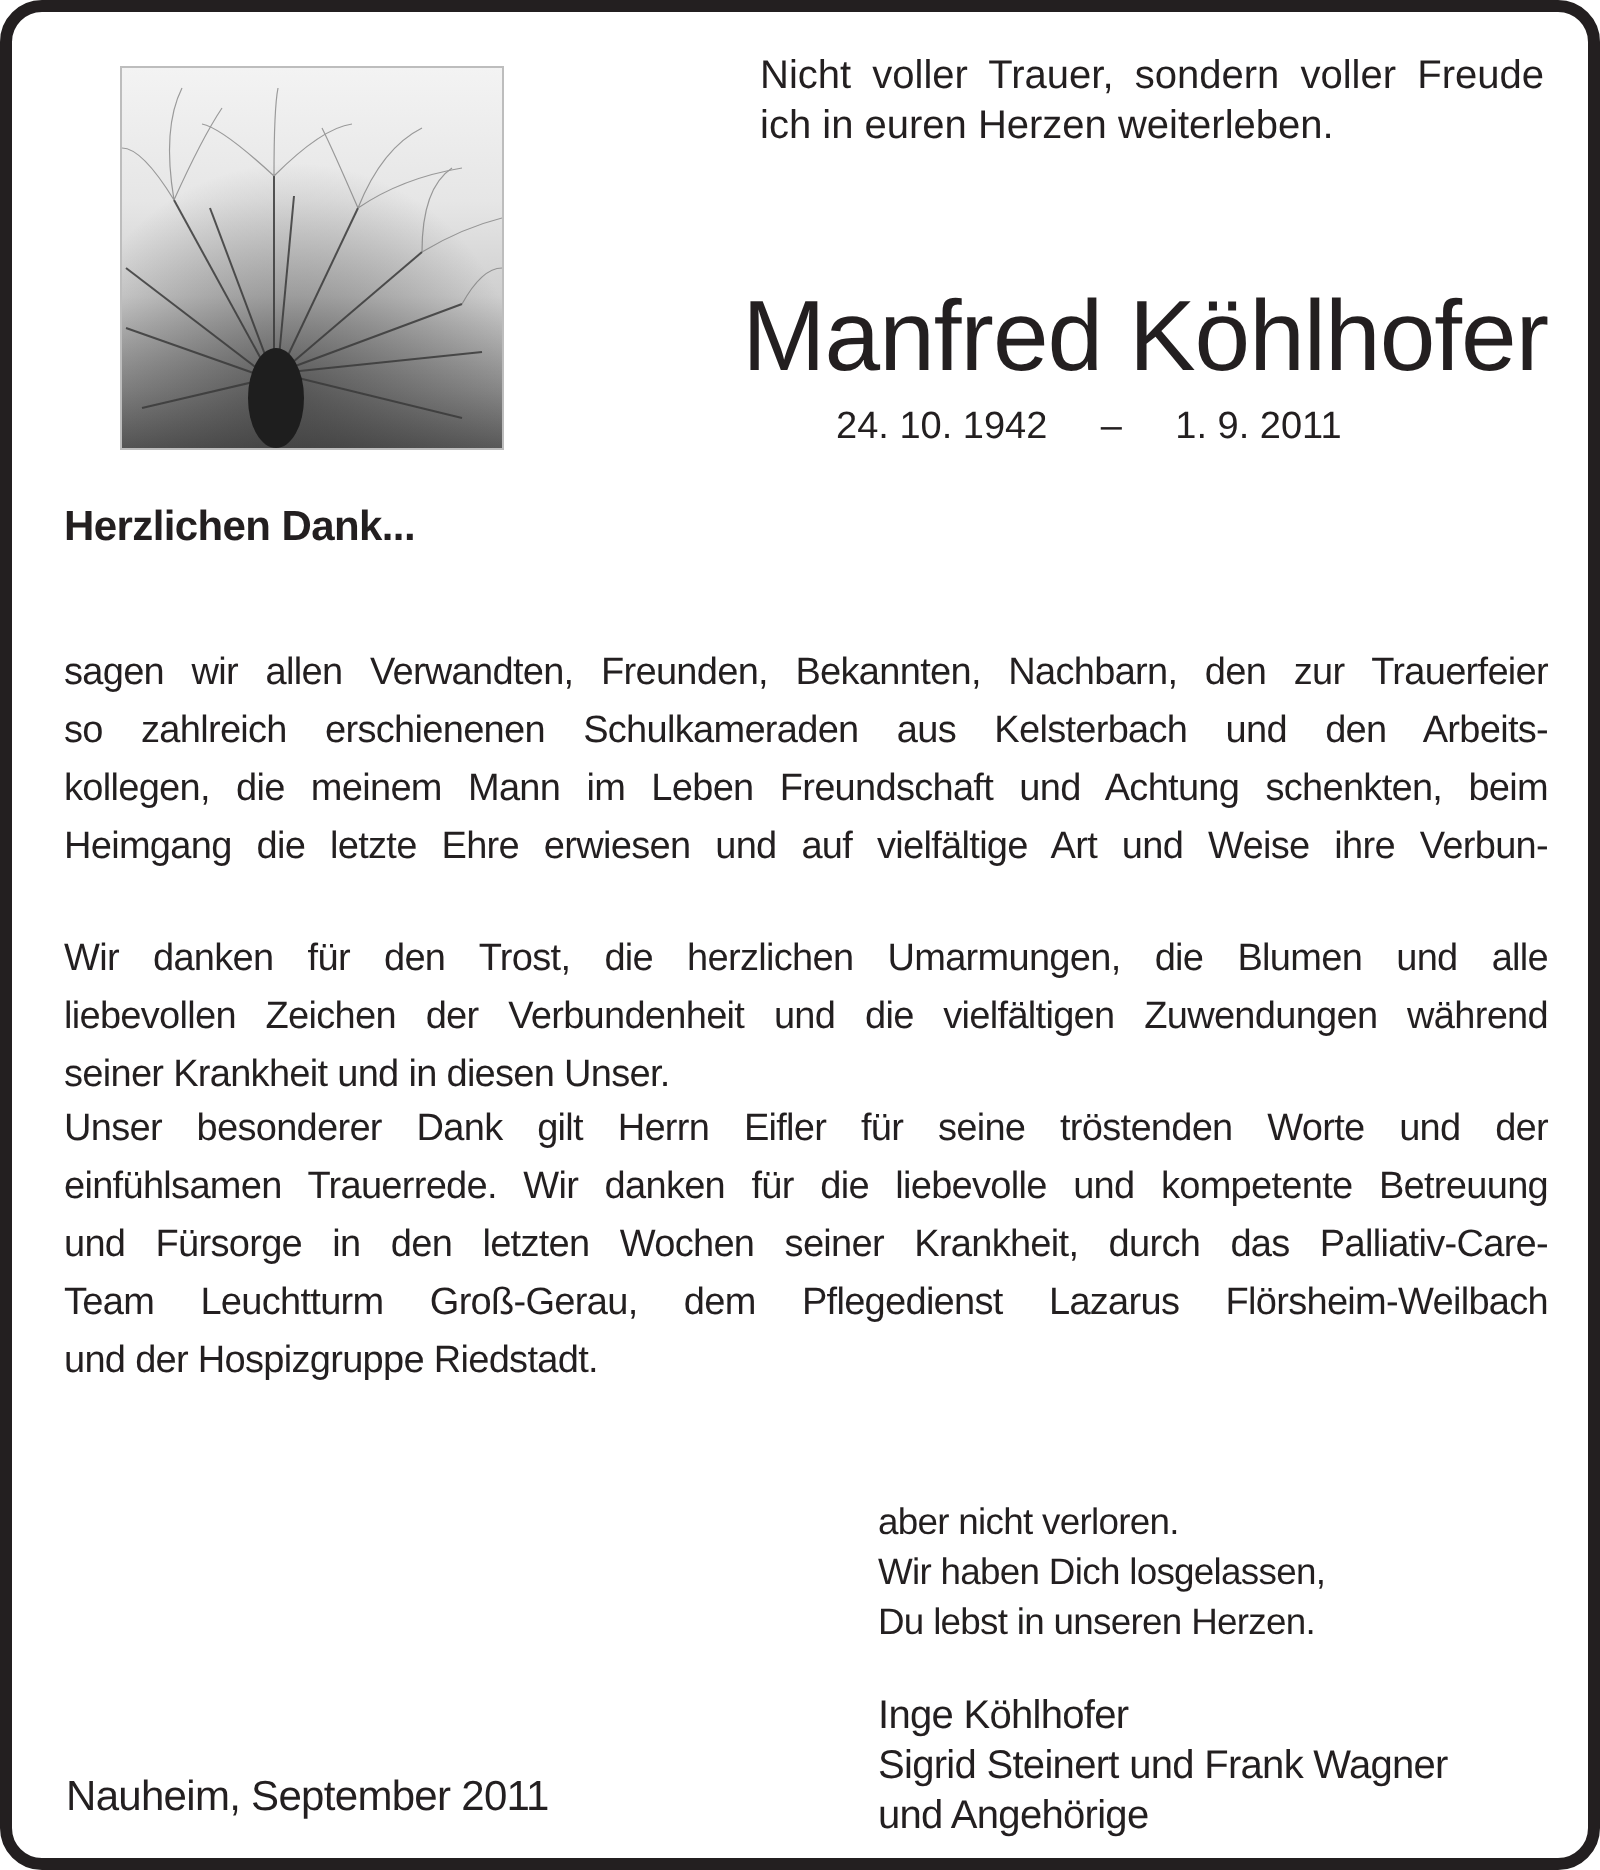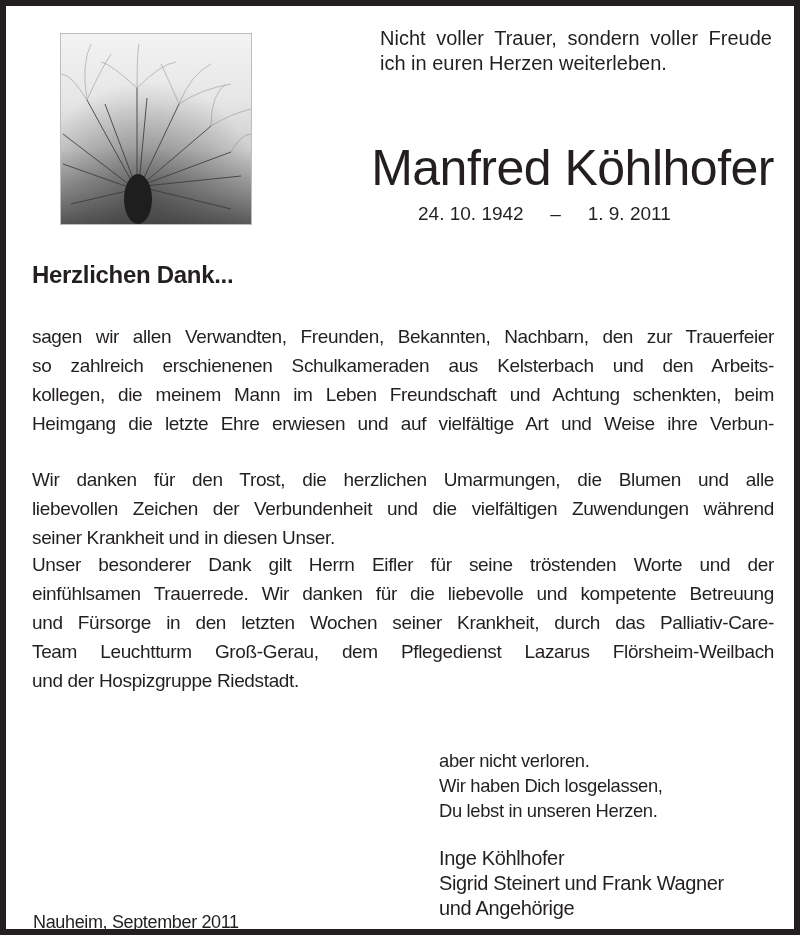--- a/index.html
+++ b/index.html
@@ -8,20 +8,21 @@
       position: absolute; left: 0; top: 0;
       width: 800px; height: 935px;
       box-sizing: border-box;
       border-top: 6px solid #231f20;
       border-left: 6px solid #231f20;
       border-right: 6px solid #231f20;
       border-bottom: 6px solid #231f20;
       background: #ffffff;
       font-family: "Liberation Sans", sans-serif;
       color: #231f20;
+      border-radius: 21px;
     }
     .photo {
       position: absolute; left: 54px; top: 27px;
       width: 190px; height: 190px;
       border: 1px solid #bdbdbd;
       overflow: hidden;
       background: linear-gradient(180deg, #f3f3f3 0%, #e6e6e6 35%, #cfcfcf 60%, #8a8a8a 85%, #5a5a5a 100%);
     }
     .photo svg { display: block; }
     .quote {
@@ -36,22 +37,22 @@
       font-size: 50px; line-height: 60px; letter-spacing: -0.5px;
       text-align: right; white-space: nowrap;
     }
     .dates {
       position: absolute; left: 412px; top: 196px;
       font-size: 19px; line-height: 24px; white-space: nowrap;
       word-spacing: 0px;
     }
     .dates .sep { display: inline-block; width: 64px; text-align: center; }
     .heading {
-      position: absolute; left: 26px; top: 254px;
-      font-size: 24px; font-weight: bold; line-height: 30px; letter-spacing: -0.3px;
+      position: absolute; left: 26px; top: 243px;
+      font-size: 21px; font-weight: bold; line-height: 30px; letter-spacing: -0.3px;
     }
     .body {
       position: absolute; left: 26px; width: 742px;
       font-size: 19px; line-height: 29px; letter-spacing: -0.35px; margin-top: 36px;
     }
     .body .ln { text-align: justify; text-align-last: justify; white-space: nowrap; display: block; height: 29px; }
     .body .ln.last { text-align-last: left; }
     .p1 { top: 280px; }
     .p2 { top: 423px; }
     .p3 { top: 508px; }
@@ -59,21 +60,21 @@
     .closing {
       position: absolute; left: 433px; top: 742px;
       font-size: 18.4px; line-height: 25px; letter-spacing: -0.35px;
     }
     .signers {
       position: absolute; left: 433px; top: 840px;
       font-size: 20px; line-height: 25px; font-weight: normal; letter-spacing: -0.35px;
     }
     .place {
       position: absolute; left: 27px; top: 880px;
-      font-size: 18px; line-height: 25px; letter-spacing: -0.35px; margin-top: 24px;
+      font-size: 21px; line-height: 25px; letter-spacing: -0.35px;
     }
   </style>
 </head>
 <body>
 
 <div class="frame">
 
   <div class="photo">
     <svg width="190" height="190" viewBox="0 0 190 190" xmlns="http://www.w3.org/2000/svg">
       <defs>

